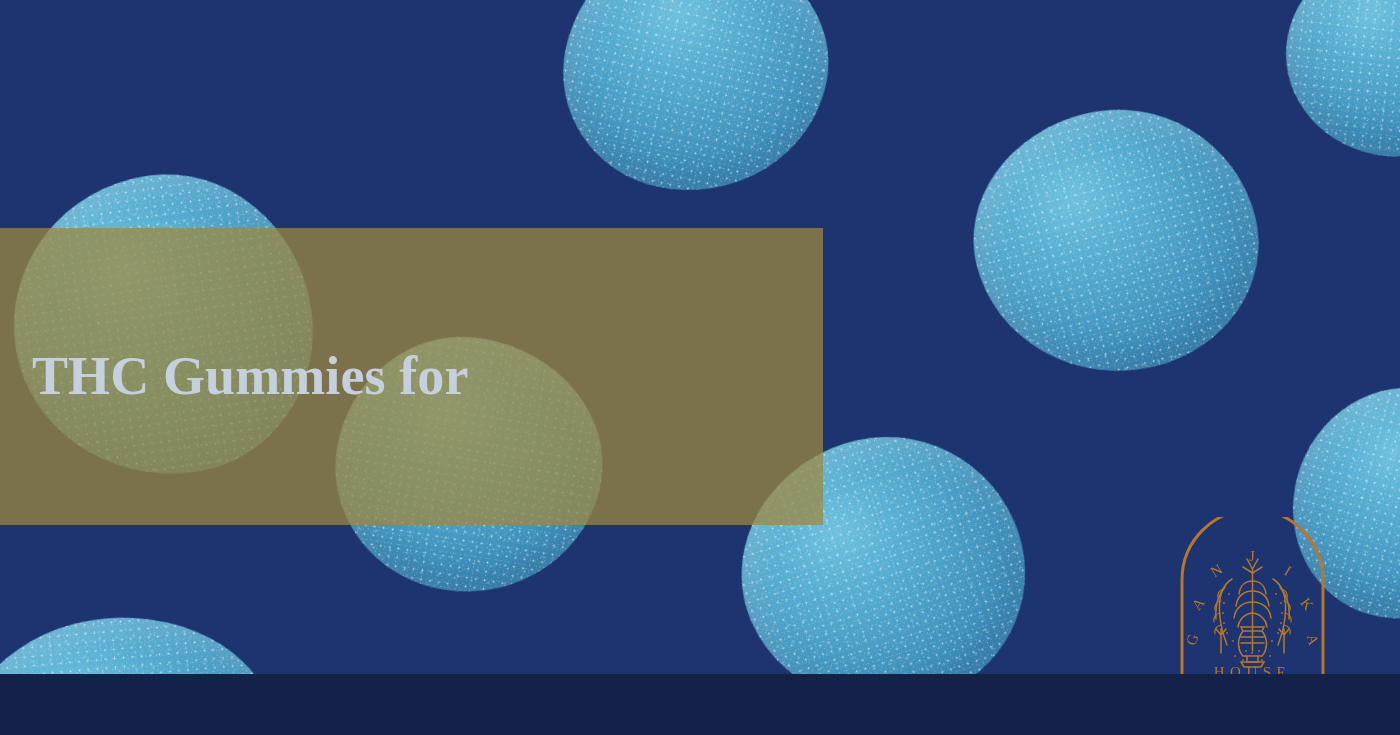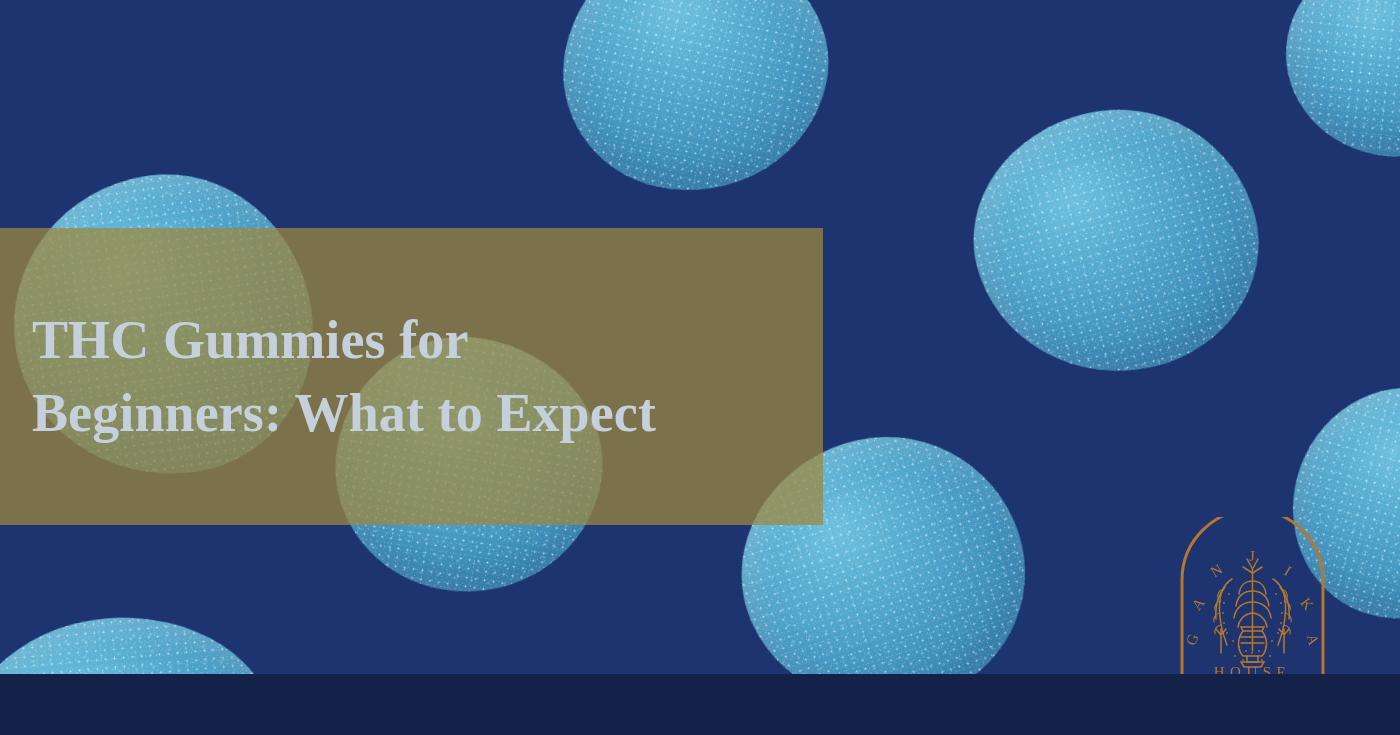--- a/index.html
+++ b/index.html
@@ -147,21 +147,20 @@
     <div class="gummy g5"></div>
     <div class="gummy g6"></div>
     <div class="gummy g7"></div>
     <div class="gummy g8"></div>
     <div class="gummy g9"></div>
   </div>
 
   <div id="title-band">
     <h1 class="title">
       <span class="line">THC Gummies for</span>
-      <span class="line">Beginners: What to Expect</span>
     </h1>
   </div>
 
   <div id="logo">
     <svg viewBox="0 0 151 177" xmlns="http://www.w3.org/2000/svg">
       <defs>
         <path id="archpath" d="M 21 128 A 55 58 0 0 1 130 128" fill="none"></path>
       </defs>
 
       <path d="M 5 172 L 5 63 A 70.5 70.5 0 0 1 146 63 L 146 172 Z" fill="none" stroke="#b5772f" stroke-width="3"></path>

